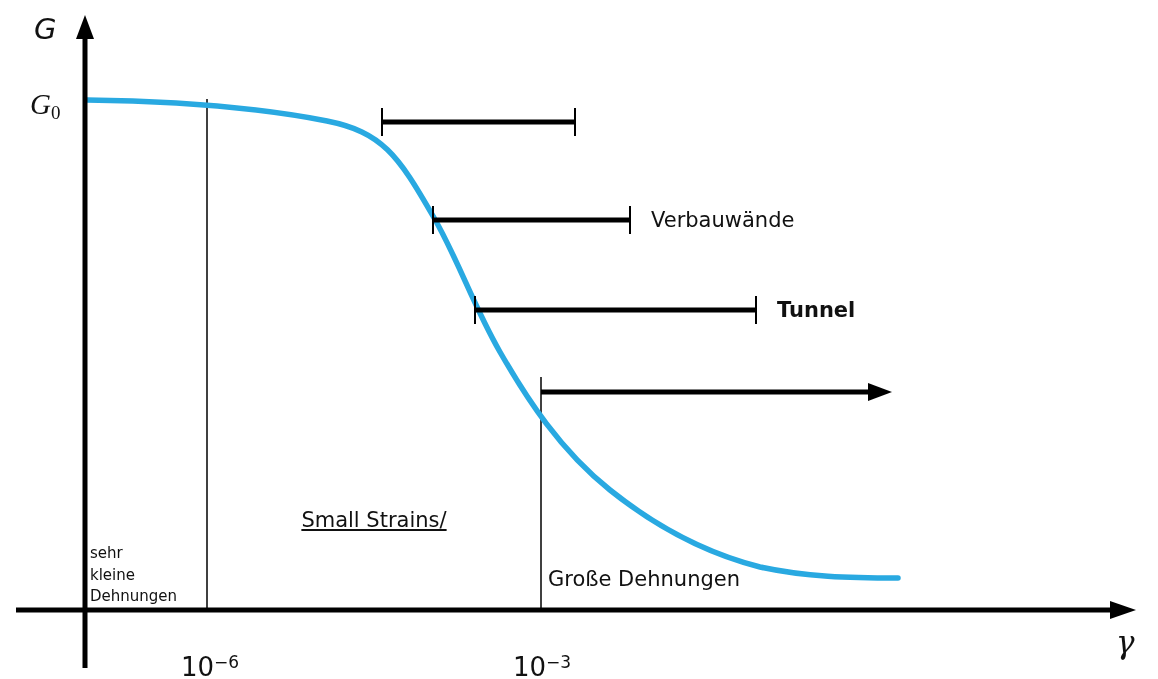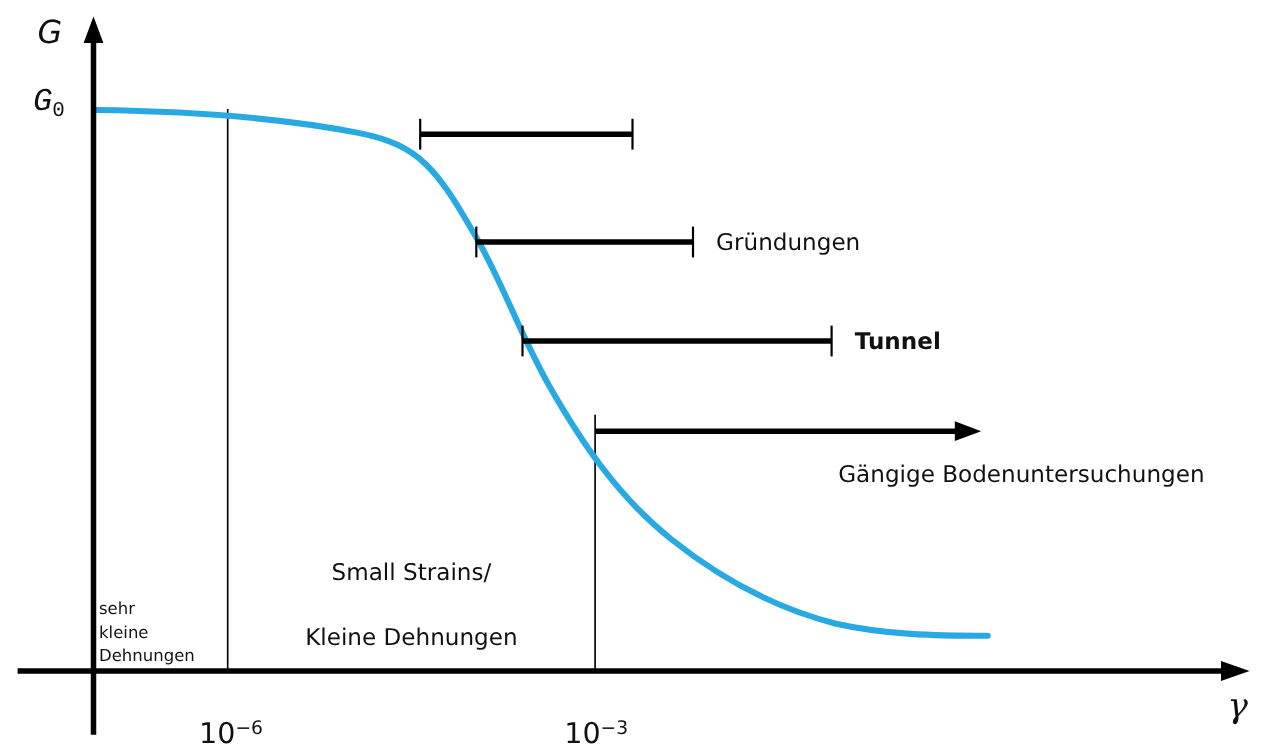--- a/index.html
+++ b/index.html
@@ -30,23 +30,23 @@
     font-family: "DejaVu Serif", "Liberation Serif", serif;
     font-style: italic;
   }
   .axis-y-label {
     left: 34px; top: 12px;
     font-size: 29px;
     font-family: "DejaVu Sans", sans-serif;
     font-style: italic;
   }
   .axis-y0-label {
-    left: 30px; top: 76px;
+    left: 30px; top: 88px;
     font-size: 29px;
-    font-family: Liberation Mono, monospace;
+    font-family: Liberation Serif, serif;
     font-style: italic;
   }
   .axis-y0-label sub {
     font-size: 19px;
     font-style: normal;
     vertical-align: -5px;
   }
   .axis-x-label {
     left: 1116px; top: 624px;
     font-size: 31px;
@@ -78,21 +78,21 @@
     line-height: 21.5px;
     white-space: normal;
     width: 115px;
   }
   .region-small-1, .region-small-2 {
     left: 224px;
     width: 300px;
     text-align: center;
     font-size: 21px;
   }
-  .region-small-1 { top: 508px; }
+  .region-small-1 { top: 508px; text-decoration: underline; }
   .region-small-2 { top: 567px; }
   .region-large {
     left: 548px; top: 567px;
     font-size: 21px;
   }
 </style>
 </head>
 <body>
 
 <div class="figure">
@@ -142,23 +142,22 @@
   <div class="lbl axis-y-label">G</div>
 
   <div class="lbl axis-y0-label"><span>G</span><sub>0</sub></div>
 
   <div class="lbl math axis-x-label">γ</div>
 
   <div class="lbl tick tick-1"><span>10</span><sup>−6</sup></div>
 
   <div class="lbl tick tick-2"><span>10</span><sup>−3</sup></div>
 
-  <div class="lbl range-label range-label-2">Gründungen</div>
+  <div class="lbl range-label range-label-2">Verbauwände</div>
   <div class="lbl range-label range-label-3">Tunnel</div>
-  <div class="lbl range-label range-label-4">Gängige Bodenuntersuchungen</div>
 
   <div class="lbl region-very-small"><span>sehr</span><br><span>kleine</span><br><span>Dehnungen</span></div>
 
   <div class="lbl region-small-1">Small Strains/</div>
-  <div class="lbl region-small-2">Kleine Dehnungen</div>
 
+  <div class="lbl region-large">Große Dehnungen</div>
 
 </div>
 
 </body></html>

